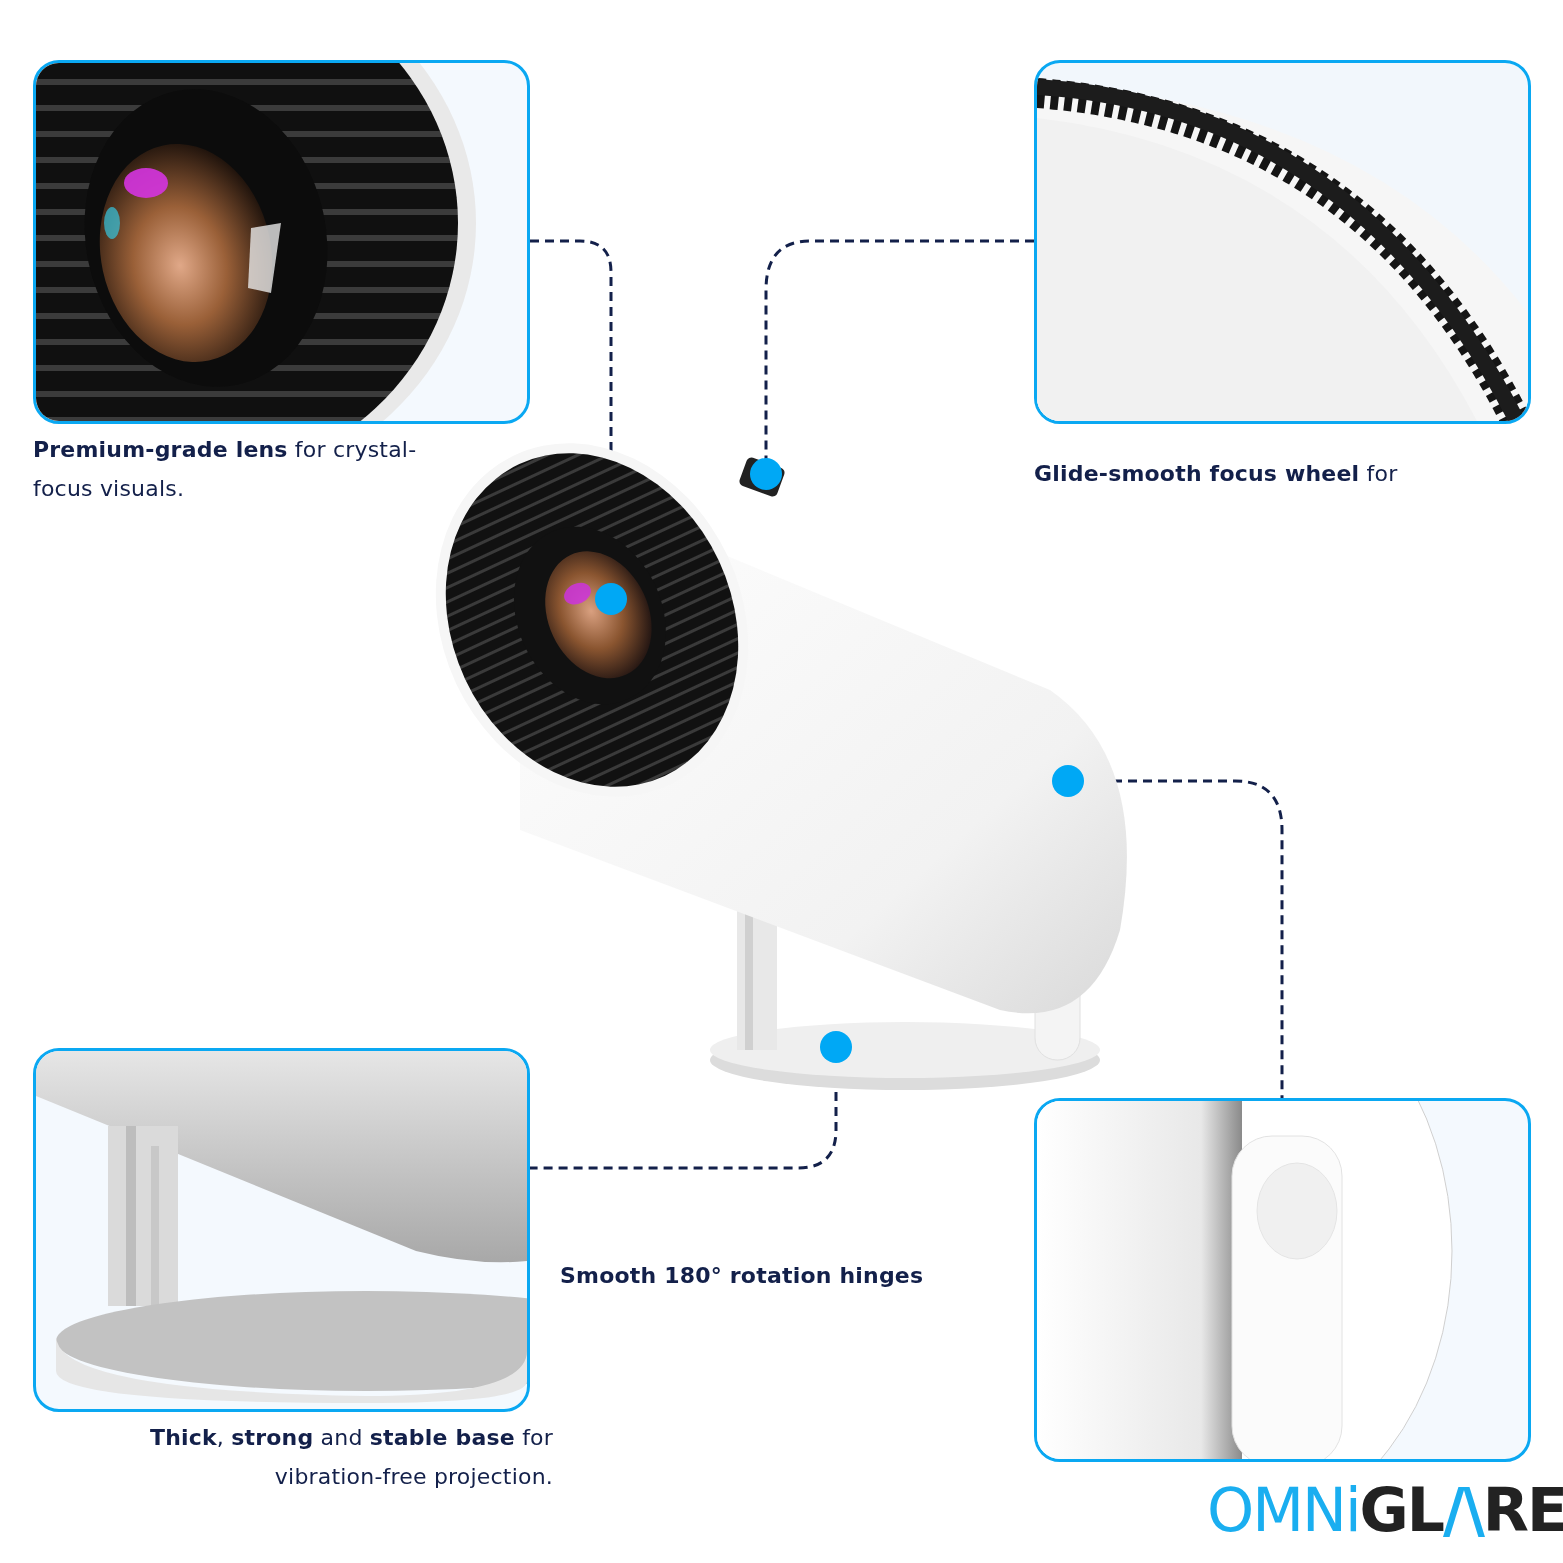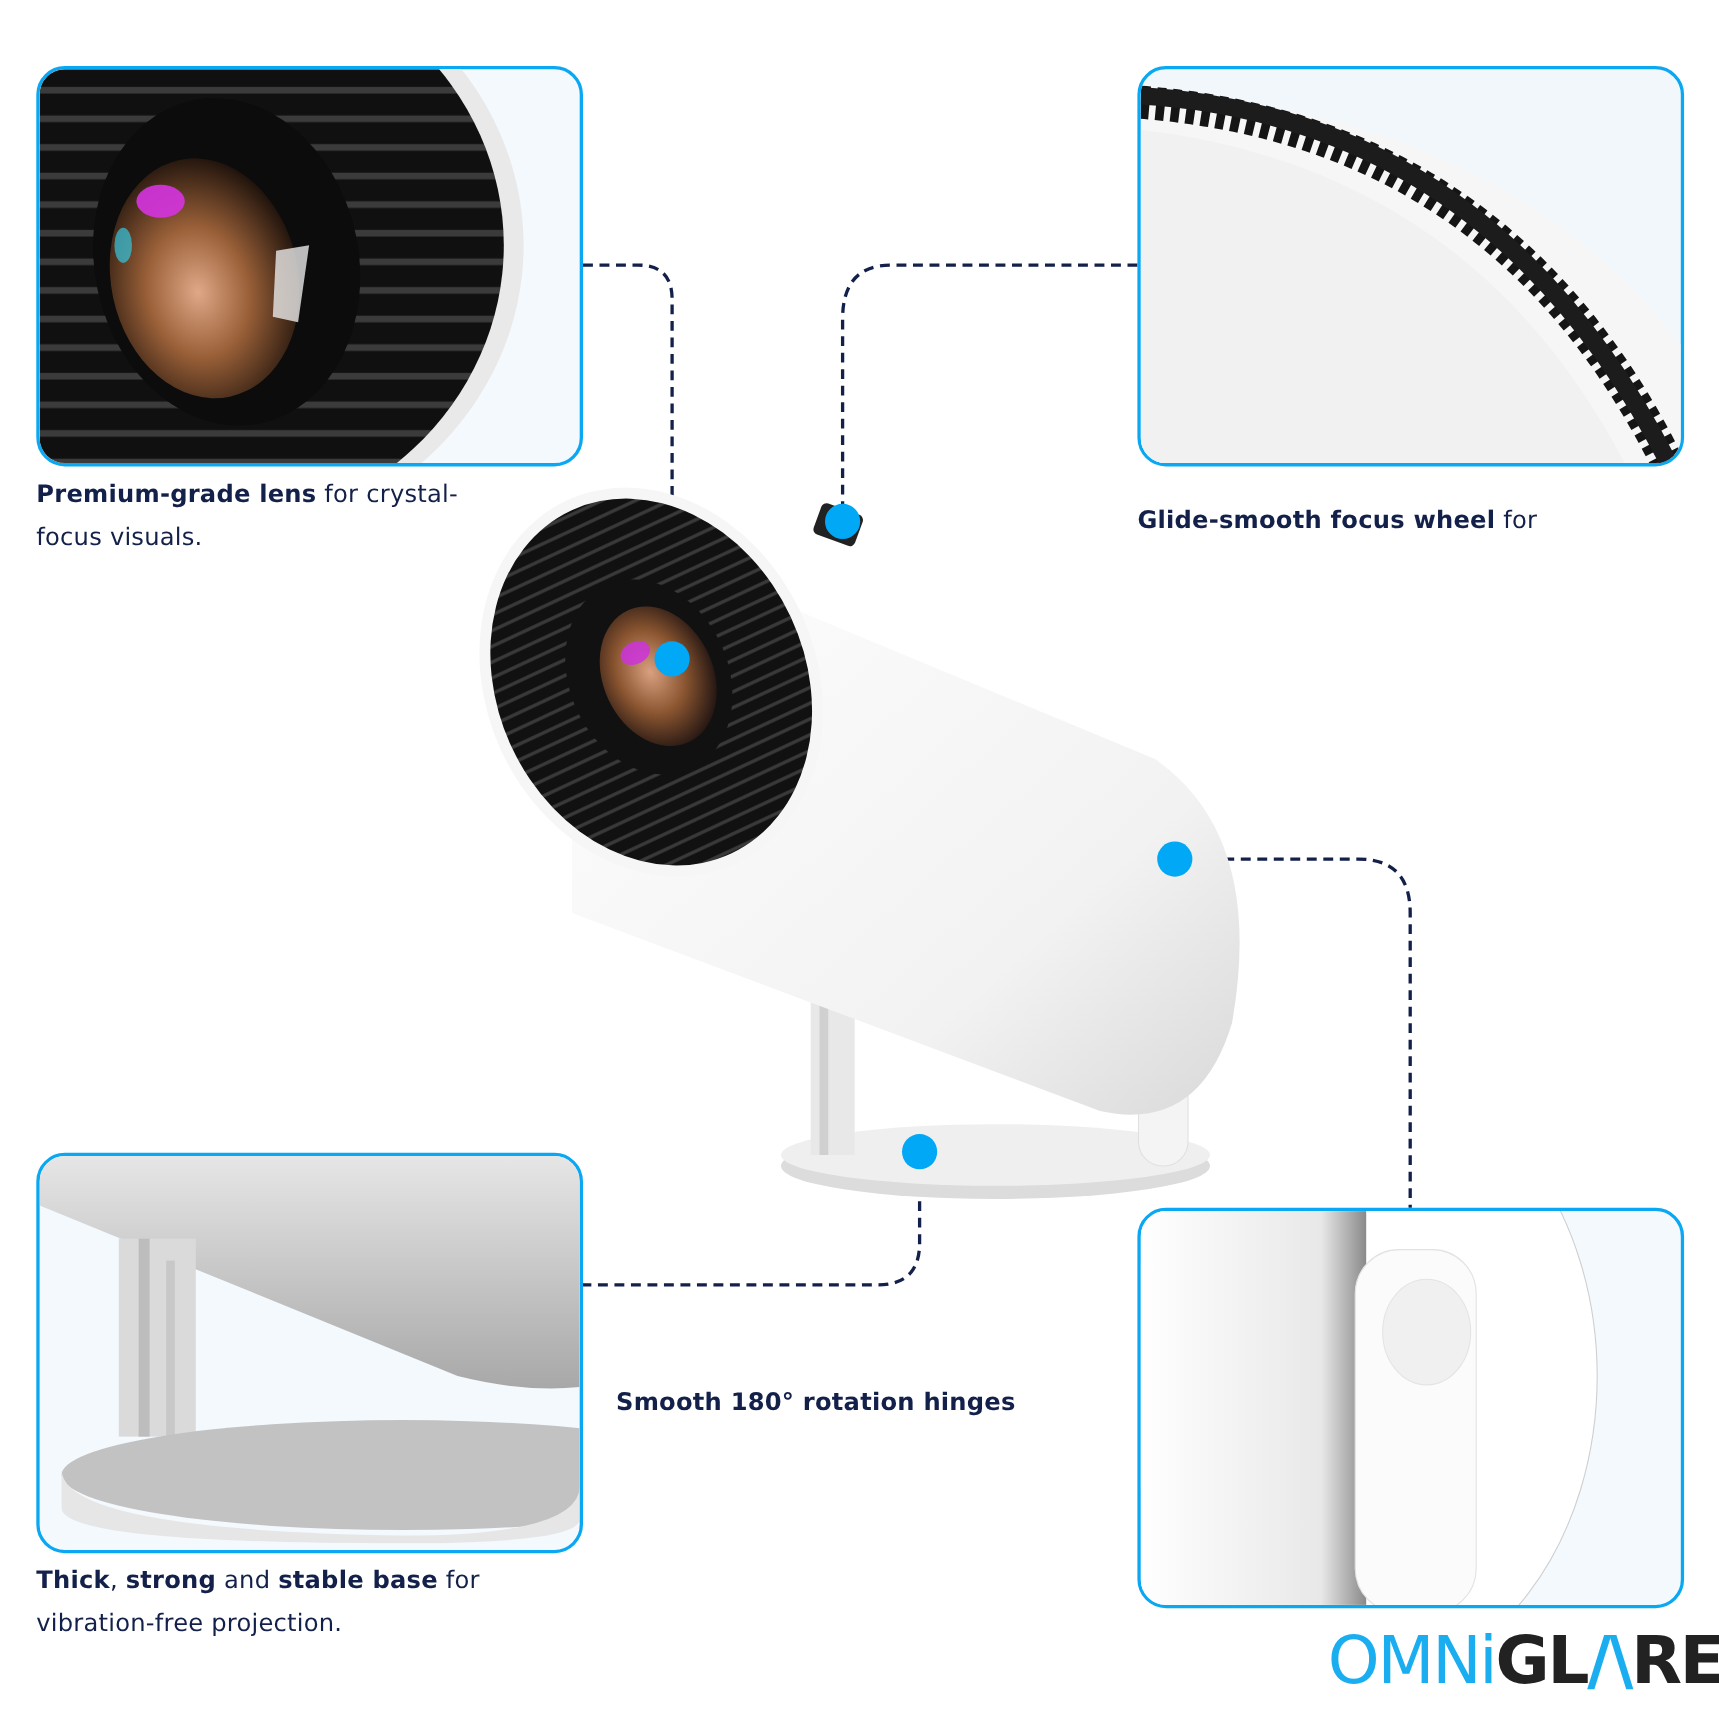--- a/index.html
+++ b/index.html
@@ -140,21 +140,21 @@
 
 <div class="caption" style="left:33px; top:430px; width:500px;">
   <b>Premium-grade lens</b><span> for crystal-</span><br>
   <span>focus visuals.</span>
 </div>
 
 <div class="caption" style="left:1034px; top:430px; width:510px;margin-top:24px;">
   <b>Glide-smooth focus wheel</b><span> for</span><br>
 </div>
 
-<div class="caption" style="left:33px; top:1418px; width:520px;">
+<div class="caption" style="left:33px; top:1418px; width:520px;text-align:right;">
   <b>Thick</b><span>, </span><b>strong</b><span> and </span><b>stable base</b><span> for</span><br>
   <span>vibration-free projection.</span>
 </div>
 
 <div class="caption" style="left:560px; top:1256px; width:457px; text-align:left;">
   <b>Smooth 180° rotation hinges</b><br>
 </div>
 
 <div class="logo">
   <span class="thin">OMNi</span><span class="bold">GL</span><span class="bold accent">/\</span><span class="bold">RE</span>

